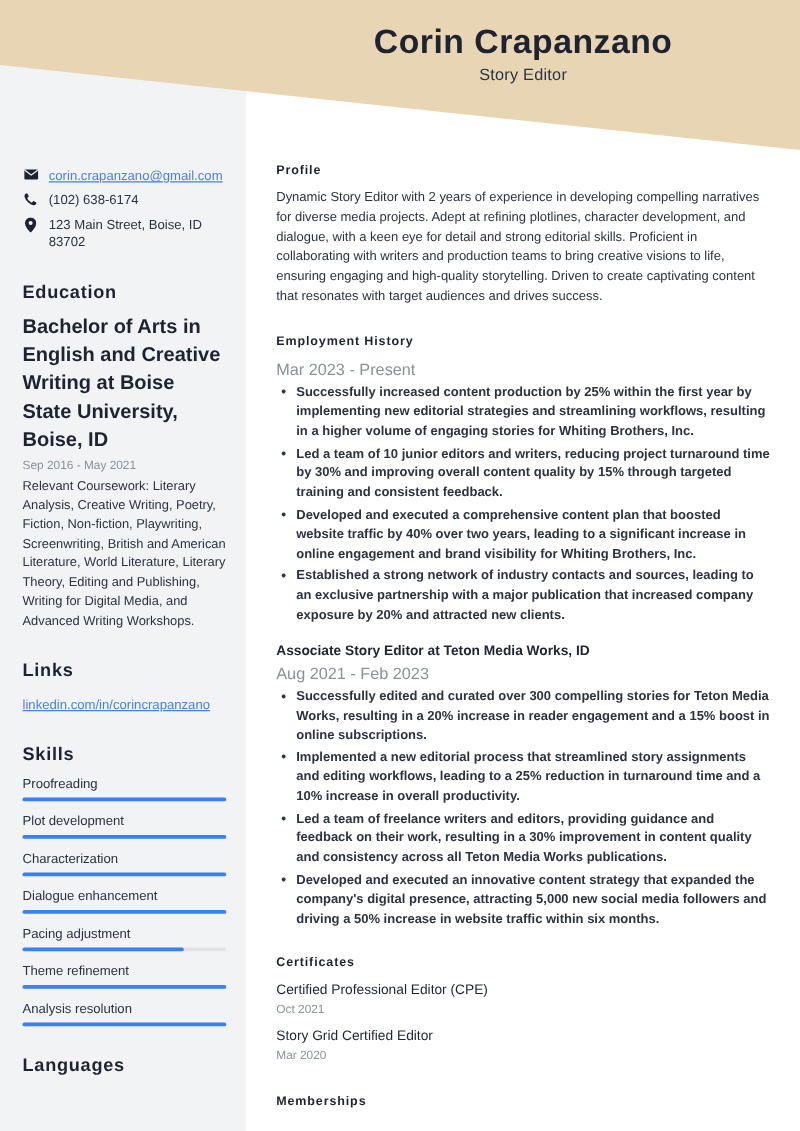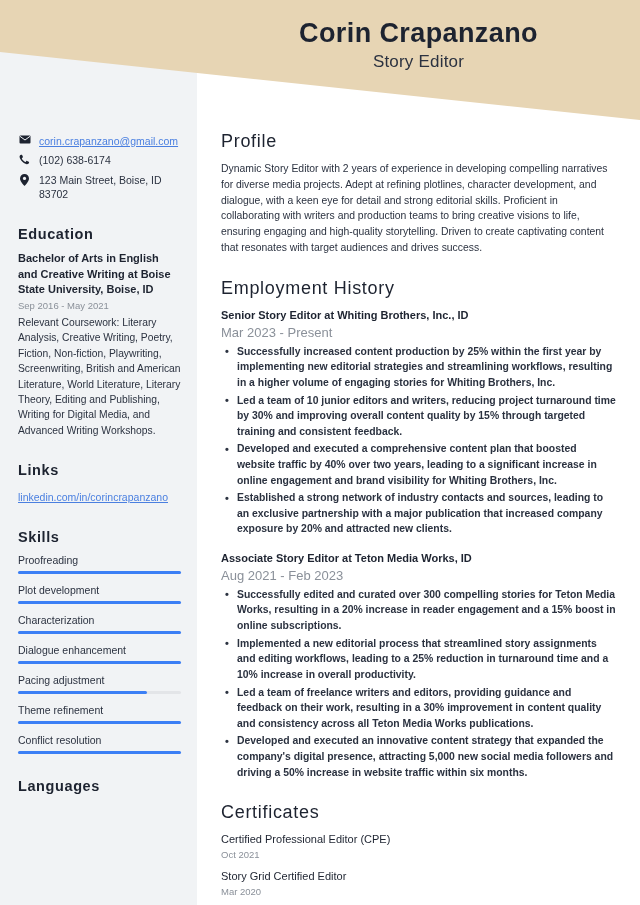--- a/index.html
+++ b/index.html
@@ -50,21 +50,21 @@
     z-index: 4;
   }
   .name {
     font-size: 27px;
     font-weight: 700;
     color: #1d2330;
     letter-spacing: 0.4px;
     line-height: 1.15;
   }
   .job-title {
-    font-size: 17px;
+    font-size: 13px;
     color: #2b3240;
     margin-top: 3px;
     letter-spacing: 0.2px;
     text-align: center;
   }
 
   
   .sidebar {
     position: absolute;
     left: 0; top: 0;
@@ -103,21 +103,21 @@
 
   .side-heading {
     font-size: 14.5px;
     font-weight: 700;
     color: #1d2330;
     letter-spacing: 0.6px;
     margin: 24px 0 9px 0;
   }
 
   .edu-degree {
-    font-size: 11px;
+    font-size: 16px;
     font-weight: 700;
     color: #1d2330;
     line-height: 1.42;
   }
   .edu-date {
     font-size: 9.5px;
     color: #8a9099;
     margin-top: 2px;
     margin-bottom: 4px;
   }
@@ -154,22 +154,22 @@
   
   .main {
     position: absolute;
     left: 197px; top: 0;
     width: 443px;
     padding: 131px 24px 0 24px;
     z-index: 3;
   }
 
   .main-heading {
-    font-size: 18px;
-    font-weight: 400;
+    font-size: 10px;
+    font-weight: 700;
     color: #1d2330;
     letter-spacing: 0.7px;
     margin-bottom: 9px;
   }
   .section { margin-bottom: 22px; }
 
   .profile-text {
     font-size: 10.4px;
     color: #2b3240;
     line-height: 1.52;
@@ -316,21 +316,21 @@
             <div class="bar-fill" style="width: 79%;"></div>
           </div>
       </div>
       <div class="bar-item">
         <div class="bar-label">Theme refinement</div>
         <div class="bar-track">
             <div class="bar-fill" style="width: 100%;"></div>
           </div>
       </div>
       <div class="bar-item">
-        <div class="bar-label">Conflict resolution</div>
+        <div class="bar-label">Analysis resolution</div>
         <div class="bar-track">
             <div class="bar-fill" style="width: 100%;"></div>
           </div>
       </div>
     </div>
 
     <div class="side-heading">Languages</div>
 
   </div>
 
@@ -338,21 +338,20 @@
 
     <div class="section">
       <div class="main-heading">Profile</div>
       <div class="profile-text">Dynamic Story Editor with 2 years of experience in developing compelling narratives for diverse media projects. Adept at refining plotlines, character development, and dialogue, with a keen eye for detail and strong editorial skills. Proficient in collaborating with writers and production teams to bring creative visions to life, ensuring engaging and high-quality storytelling. Driven to create captivating content that resonates with target audiences and drives success.</div>
     </div>
 
     <div class="section">
       <div class="main-heading">Employment History</div>
 
       <div class="job">
-        <div class="job-role">Senior Story Editor at Whiting Brothers, Inc., ID</div>
         <div class="job-date">Mar 2023 - Present</div>
         <ul class="bullets">
           <li>Successfully increased content production by 25% within the first year by implementing new editorial strategies and streamlining workflows, resulting in a higher volume of engaging stories for Whiting Brothers, Inc.</li>
           <li>Led a team of 10 junior editors and writers, reducing project turnaround time by 30% and improving overall content quality by 15% through targeted training and consistent feedback.</li>
           <li>Developed and executed a comprehensive content plan that boosted website traffic by 40% over two years, leading to a significant increase in online engagement and brand visibility for Whiting Brothers, Inc.</li>
           <li>Established a strong network of industry contacts and sources, leading to an exclusive partnership with a major publication that increased company exposure by 20% and attracted new clients.</li>
         </ul>
       </div>
 
       <div class="job">

